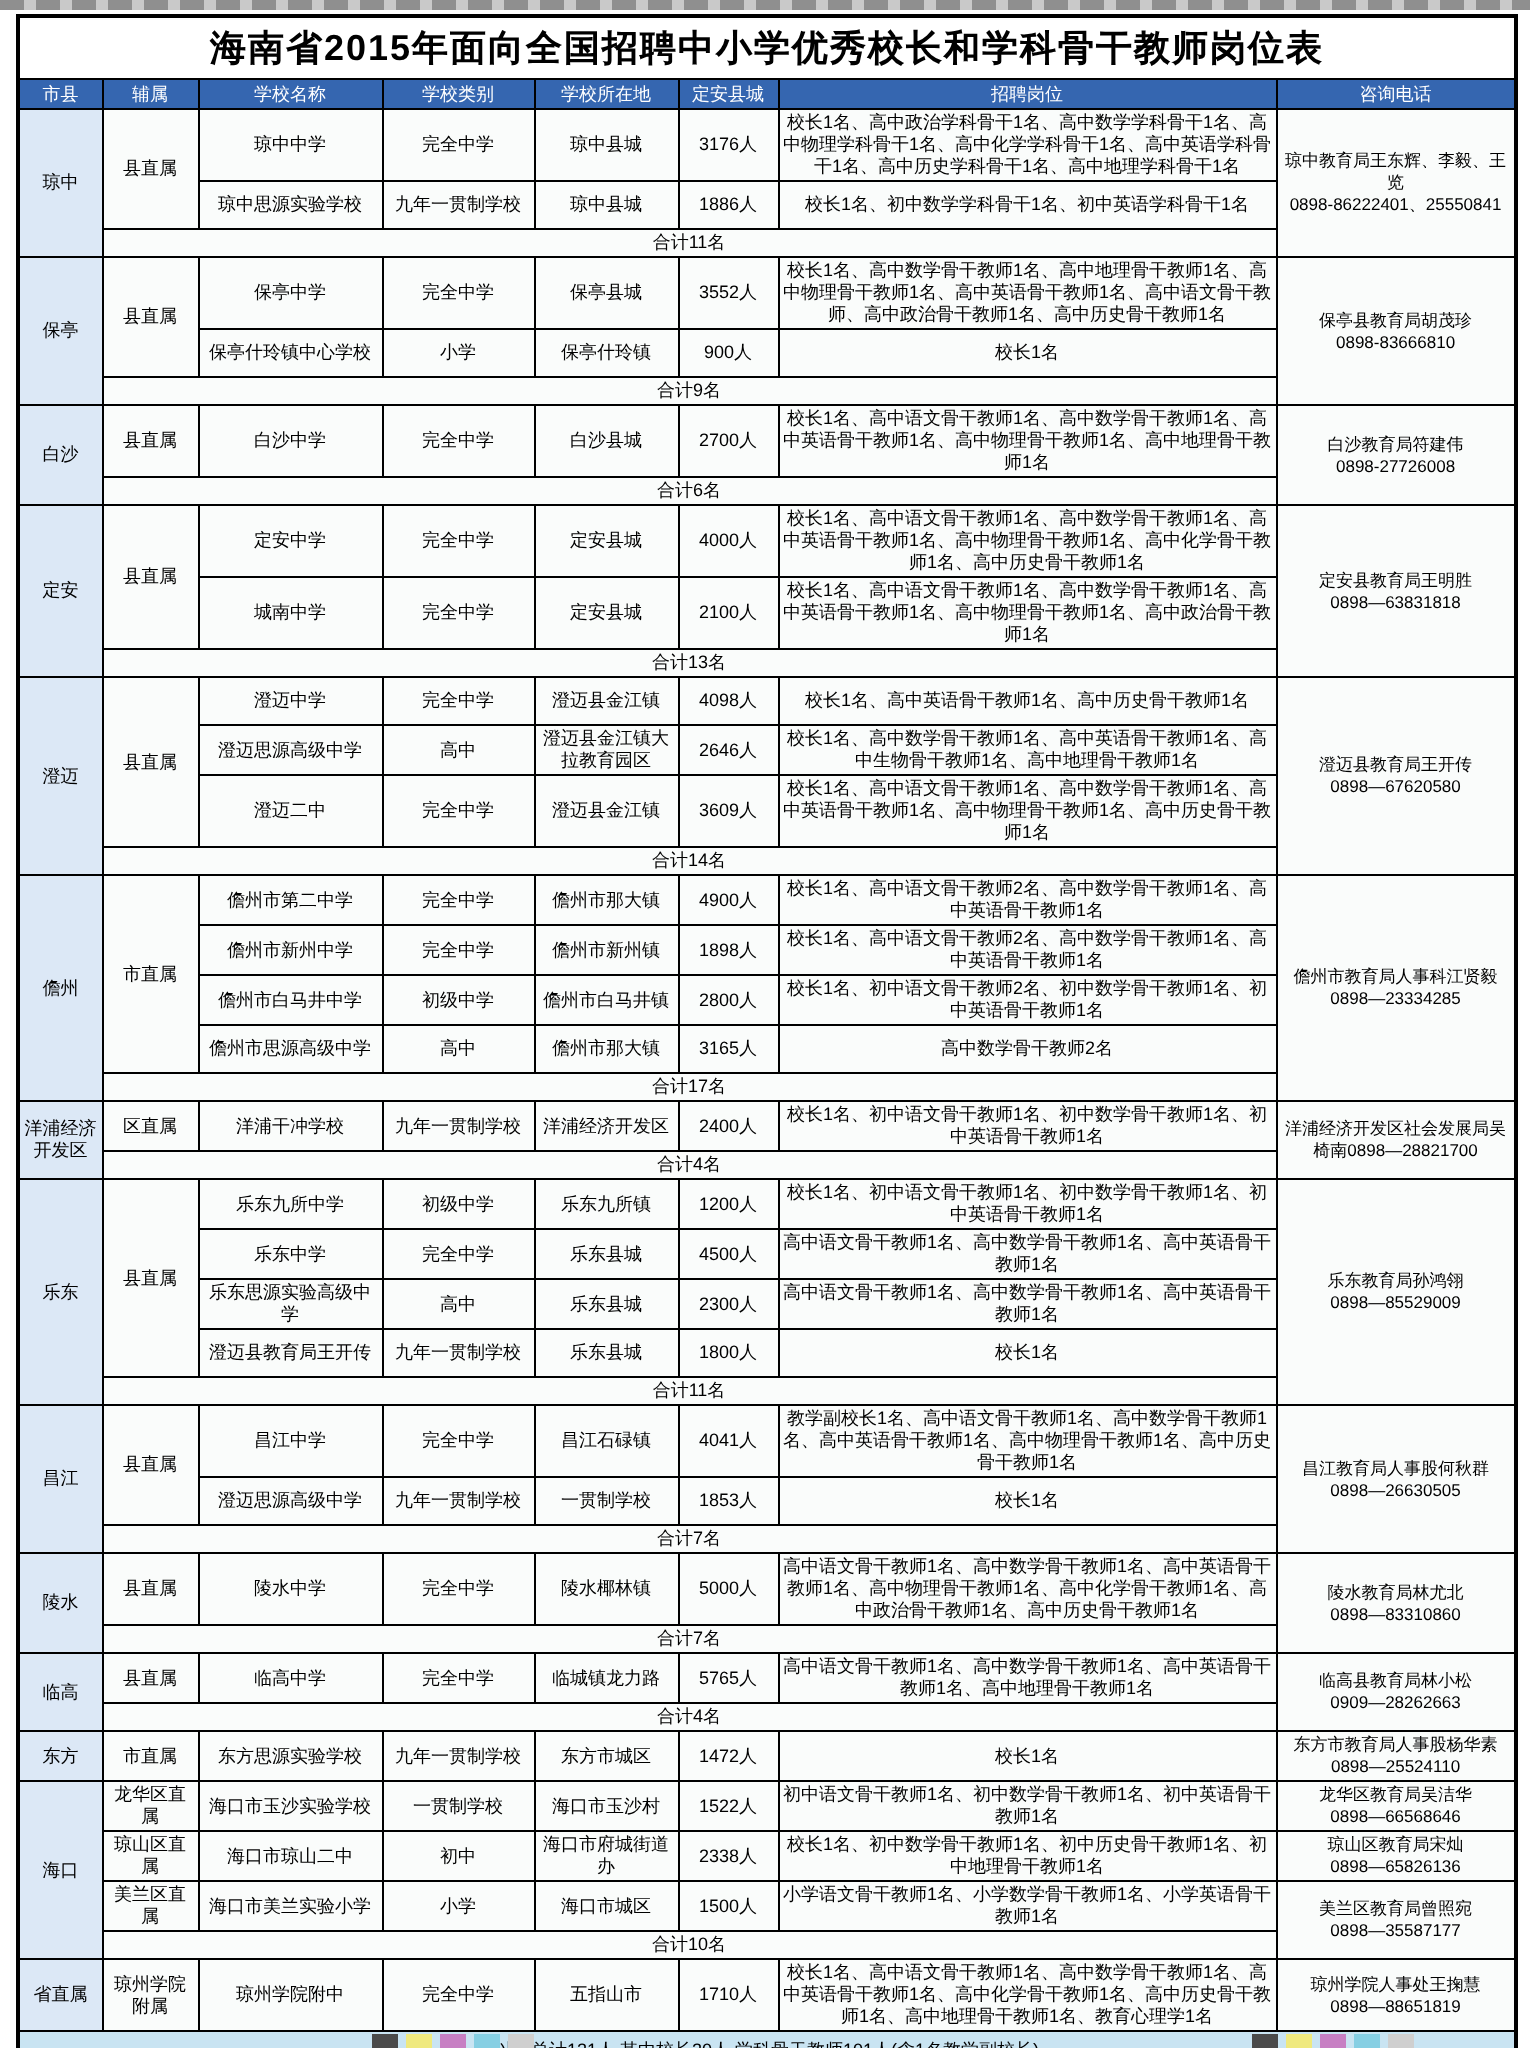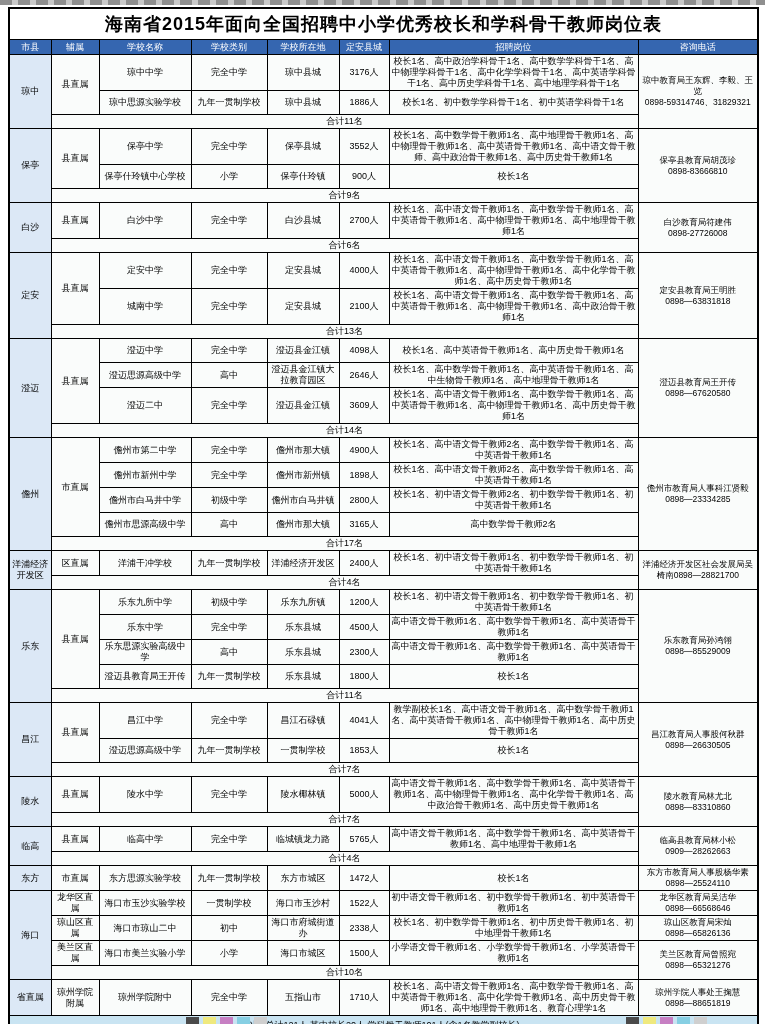--- a/index.html
+++ b/index.html
@@ -63,21 +63,21 @@
     <tbody id="table-body">
         <tr class="school-row">
           <td class="region-cell" rowspan="3">琼中</td>
           <td class="affiliation-cell" rowspan="2">县直属</td>
           <td class="school-name-cell">琼中中学</td>
           <td class="school-type-cell">完全中学</td>
           <td class="school-location-cell">琼中县城</td>
           <td class="school-size-cell">3176人</td>
           <td class="positions-cell">校长1名、高中政治学科骨干1名、高中数学学科骨干1名、高中物理学科骨干1名、高中化学学科骨干1名、高中英语学科骨干1名、高中历史学科骨干1名、高中地理学科骨干1名</td>
           <td class="contact-cell" rowspan="3">琼中教育局王东辉、李毅、王览
-0898-59314746、31829321</td>
+0898-86222401、25550841</td>
         </tr>
         <tr class="school-row">
           <td class="school-name-cell">琼中思源实验学校</td>
           <td class="school-type-cell">九年一贯制学校</td>
           <td class="school-location-cell">琼中县城</td>
           <td class="school-size-cell">1886人</td>
           <td class="positions-cell">校长1名、初中数学学科骨干1名、初中英语学科骨干1名</td>
         </tr>
         <tr class="subtotal-row">
           <td class="subtotal-cell" colspan="6">合计11名</td>
@@ -331,21 +331,21 @@
 0898—65826136</td>
         </tr>
         <tr class="school-row">
           <td class="affiliation-cell">美兰区直属</td>
           <td class="school-name-cell">海口市美兰实验小学</td>
           <td class="school-type-cell">小学</td>
           <td class="school-location-cell">海口市城区</td>
           <td class="school-size-cell">1500人</td>
           <td class="positions-cell">小学语文骨干教师1名、小学数学骨干教师1名、小学英语骨干教师1名</td>
           <td class="contact-cell" rowspan="2">美兰区教育局曾照宛
-0898—65321276</td>
+0898—35587177</td>
         </tr>
         <tr class="subtotal-row">
           <td class="subtotal-cell" colspan="6">合计10名</td>
         </tr>
         <tr class="school-row">
           <td class="region-cell">省直属</td>
           <td class="affiliation-cell">琼州学院附属</td>
           <td class="school-name-cell">琼州学院附中</td>
           <td class="school-type-cell">完全中学</td>
           <td class="school-location-cell">五指山市</td>

